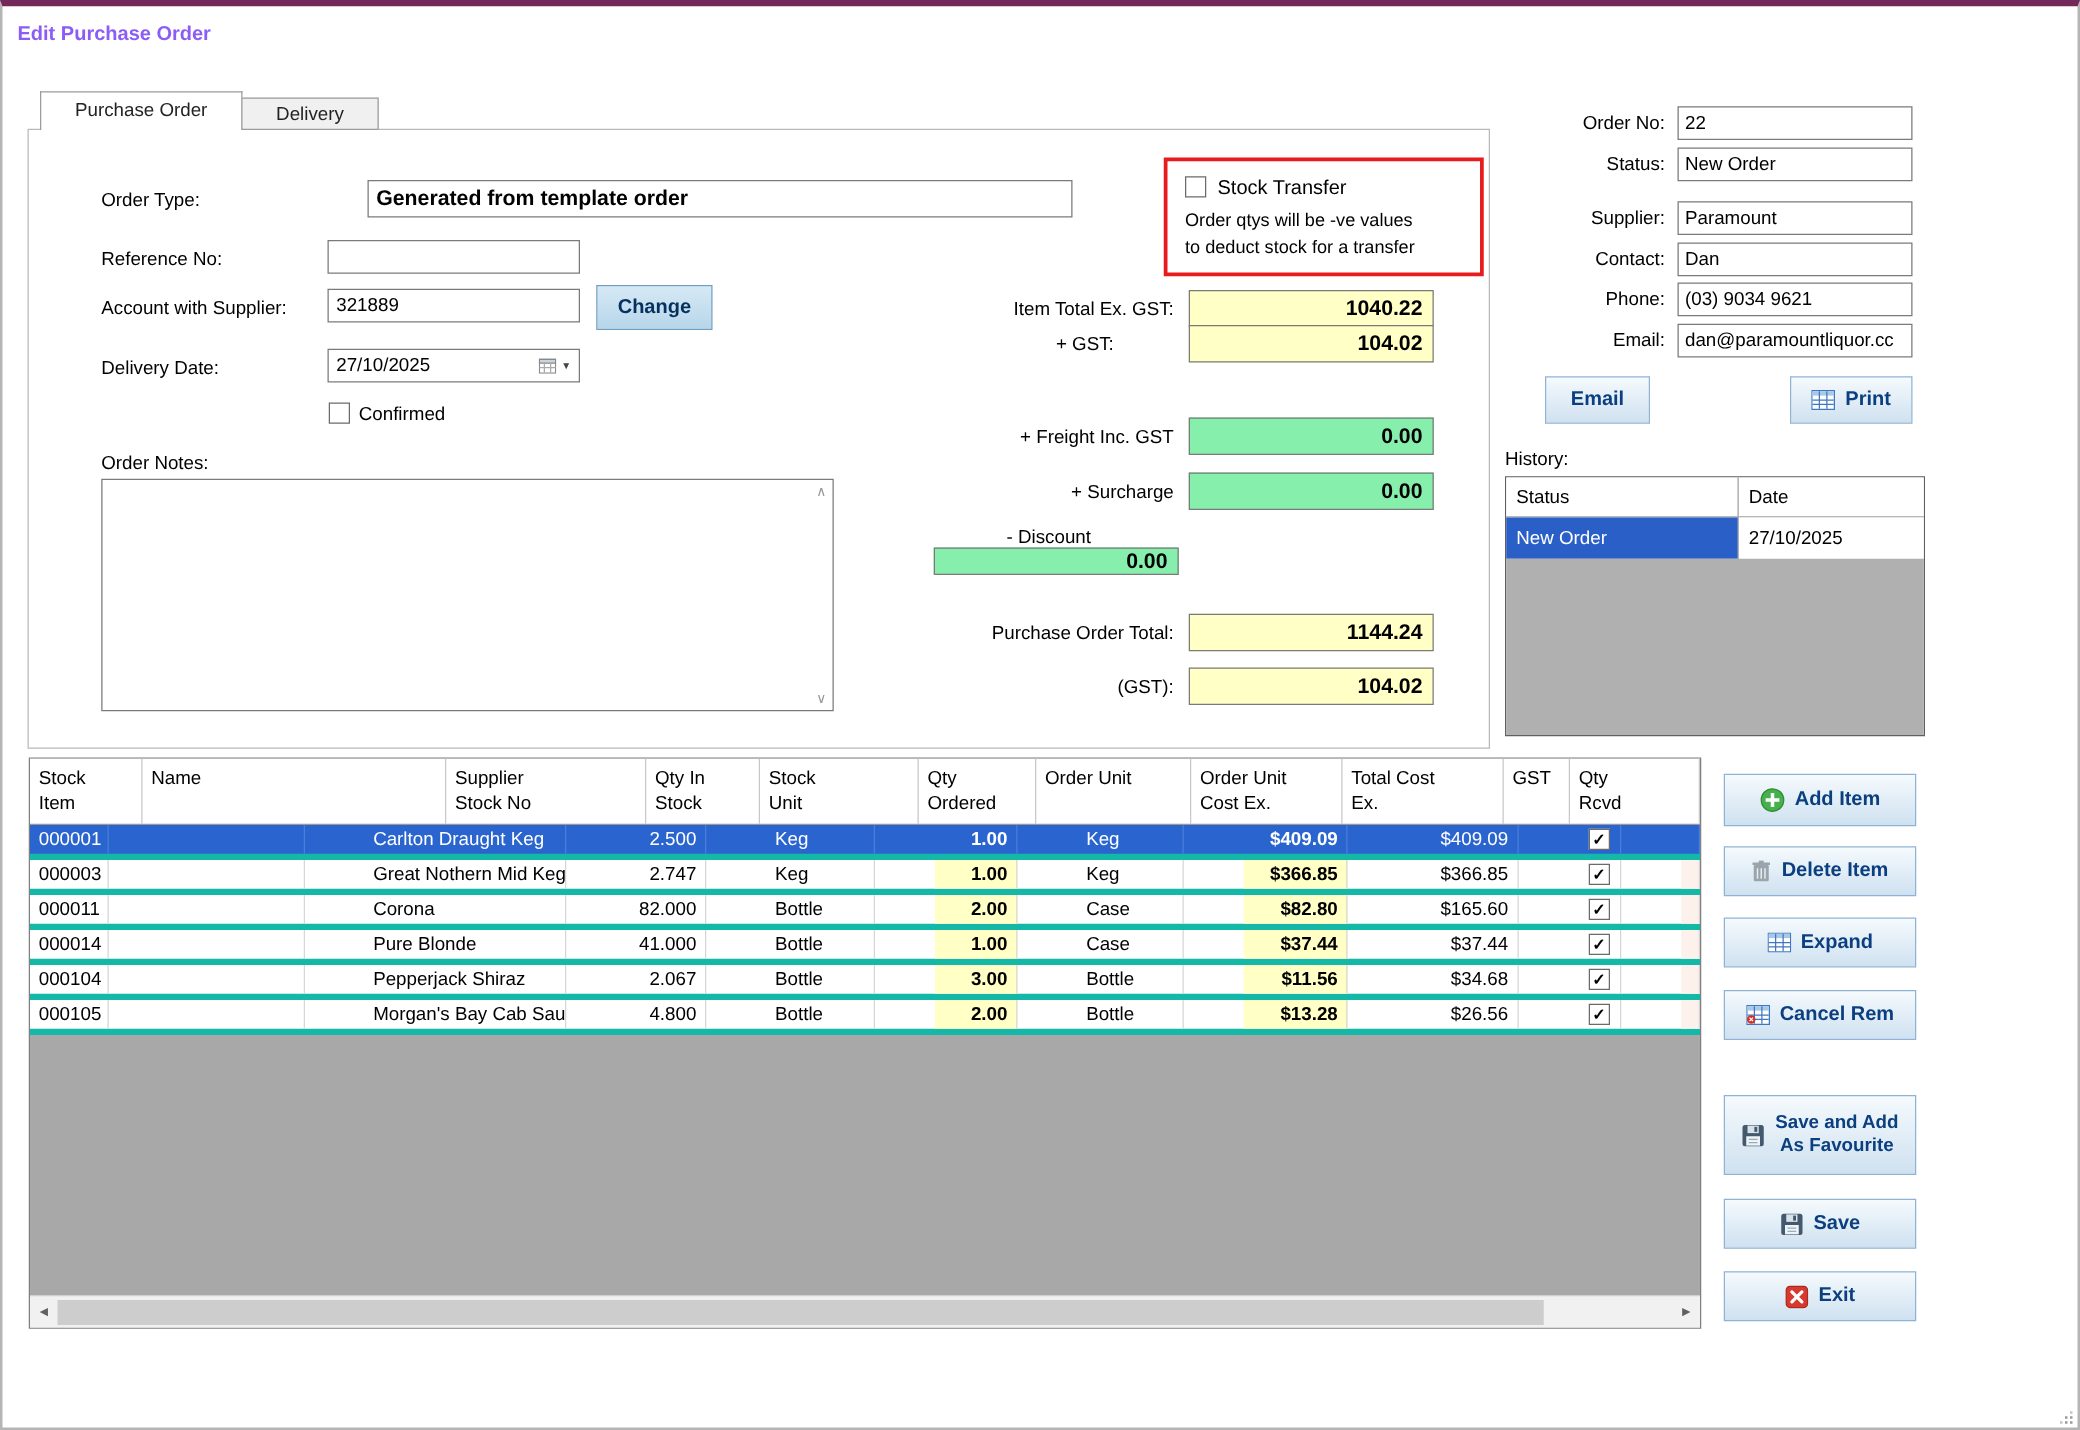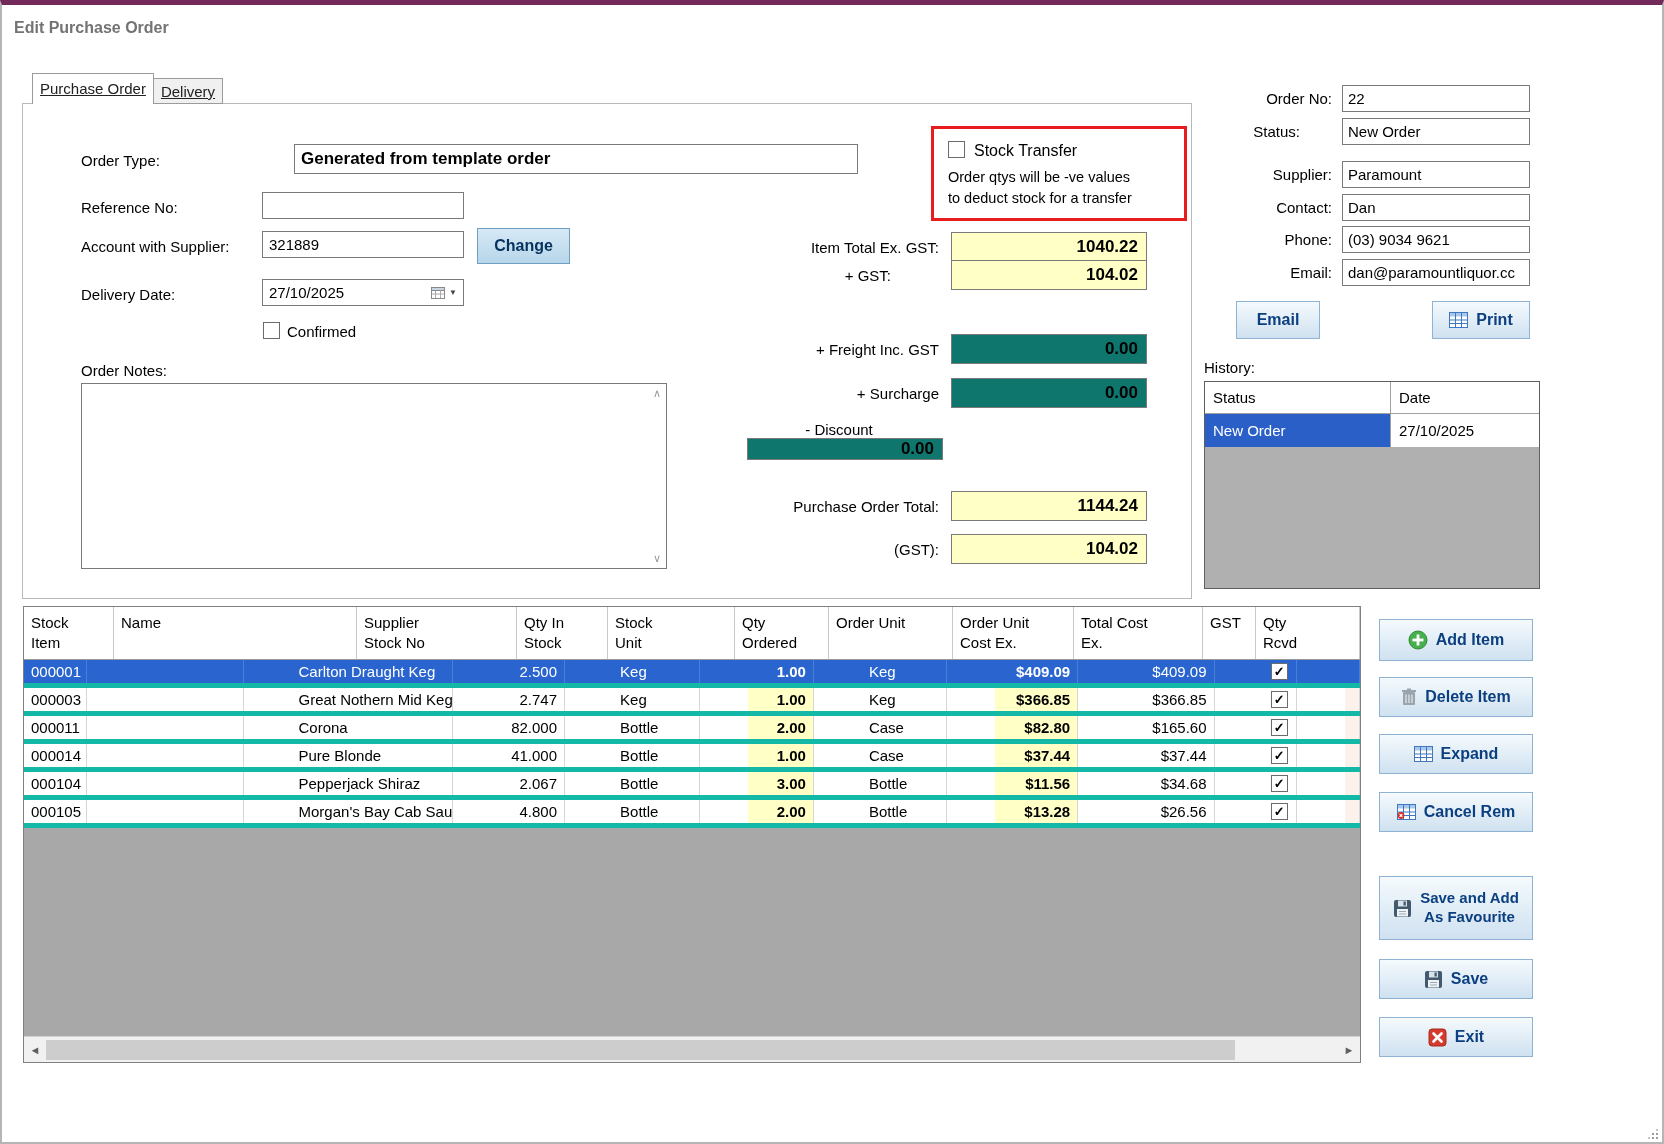--- a/index.html
+++ b/index.html
@@ -1,27 +1,27 @@
 <!DOCTYPE html>
 <html><head>
 <meta charset="utf-8">
 <style>
   * { box-sizing: border-box; margin: 0; padding: 0; }
   html,body { width:1664px; height:1144px; }
   body { font-family:"Liberation Sans", sans-serif; background:#e8e8e8; position:relative; overflow:hidden; }
   .window { position:absolute; inset:0; background:#fff;
             border-top:5px solid #73295a; border-left:2px solid #b5b5b5;
             border-right:2px solid #b5b5b5; border-bottom:2px solid #b5b5b5; }
-  .title { position:absolute; left:12px; top:14px; font-size:16px; font-weight:bold; color:#737373; }
+  .title { position:absolute; left:12px; top:14px; font-size:16px; font-weight:bold; color:#8b5cf6; }
 
   
   .tabctl { position:absolute; left:20px; top:68px; width:1170px; height:527px; }
   .tabstrip { position:absolute; left:10px; top:0; height:31px; display:flex; align-items:flex-end; z-index:3; }
-  .tab { height:26px; line-height:25px; padding:0 7px; font-size:15px; background:#f0f0f0;
-         border:1px solid #9b9b9b; margin-right:-1px; color:#222; cursor:pointer;text-decoration:underline; }
+  .tab { height:26px; line-height:25px; padding:0 27px; font-size:15px; background:#f0f0f0;
+         border:1px solid #9b9b9b; margin-right:-1px; color:#222; cursor:pointer; }
   .tab.active { height:31px; line-height:30px; background:#fff; border-bottom:none; font-size:15px; }
   .tabpage { position:absolute; left:0; top:30px; width:1170px; height:496px;
              border:1px solid #b9b9b9; background:#fff; }
 
   .flabel { position:absolute; font-size:15px; color:#000; white-space:nowrap; }
   .textbox { position:absolute; border:1px solid #7a7a7a; background:#fff; display:flex;
              align-items:center; padding:0 6px; font-size:15px; overflow:hidden; white-space:nowrap; }
   .ordertype { font-weight:bold; font-size:17px; }
   .date-icons { margin-left:auto; display:flex; align-items:center; gap:4px; }
   .dd { font-size:8px; color:#444; }
@@ -41,21 +41,21 @@
   
   .redbox { position:absolute; left:908px; top:22px; width:256px; height:95px; border:3px solid #e81c1c; }
   .st-check { position:absolute; left:14px; top:12px; }
   .st-label { position:absolute; left:40px; top:13px; font-size:16px; }
   .st-note1 { position:absolute; left:14px; top:40px; font-size:14.5px; }
   .st-note2 { position:absolute; left:14px; top:61px; font-size:14.5px; }
 
   
   .trow { position:absolute; left:520px; width:604px; height:30px; display:flex; align-items:center; }
   .tlabel { flex:1; text-align:right; padding-right:12px; font-size:15px; }
-  .tval { width:196px; height:30px; border:1px solid #7a7a7a; background:#0f766e; font-weight:bold;
+  .tval { width:196px; height:30px; border:1px solid #7a7a7a; background:#86efac; font-weight:bold;
           font-size:17px; display:flex; align-items:center; justify-content:flex-end; padding-right:8px; }
   .yellow { background:#ffffc6; }
 
   
   .irow { position:absolute; left:1206px; width:322px; height:27px; display:flex; align-items:center; }
   .ilabel { flex:1; text-align:right; padding-right:10px; font-size:15px; }
   .ival { width:188px; height:27px; border:1px solid #7a7a7a; background:#fff; font-size:15px;
           display:flex; align-items:center; padding-left:5px; overflow:hidden; white-space:nowrap; }
   .email-btn { position:absolute; left:1234px; top:296px; width:84px; height:38px; }
   .print-btn { position:absolute; left:1430px; top:296px; width:98px; height:38px; }
@@ -189,21 +189,21 @@
         <div class="tlabel">(GST):</div>
         <div class="tval yellow">104.02</div>
       </div>
     </div>
   </div>
 
   <div class="irow" style="top:80px;">
     <div class="ilabel">Order No:</div>
     <div class="ival">22</div>
   </div>
-  <div class="irow" style="top:113px;gap:32px;">
+  <div class="irow" style="top:113px;">
     <div class="ilabel">Status:</div>
     <div class="ival">New Order</div>
   </div>
   <div class="irow" style="top:156px;">
     <div class="ilabel">Supplier:</div>
     <div class="ival">Paramount</div>
   </div>
   <div class="irow" style="top:189px;">
     <div class="ilabel">Contact:</div>
     <div class="ival">Dan</div>

